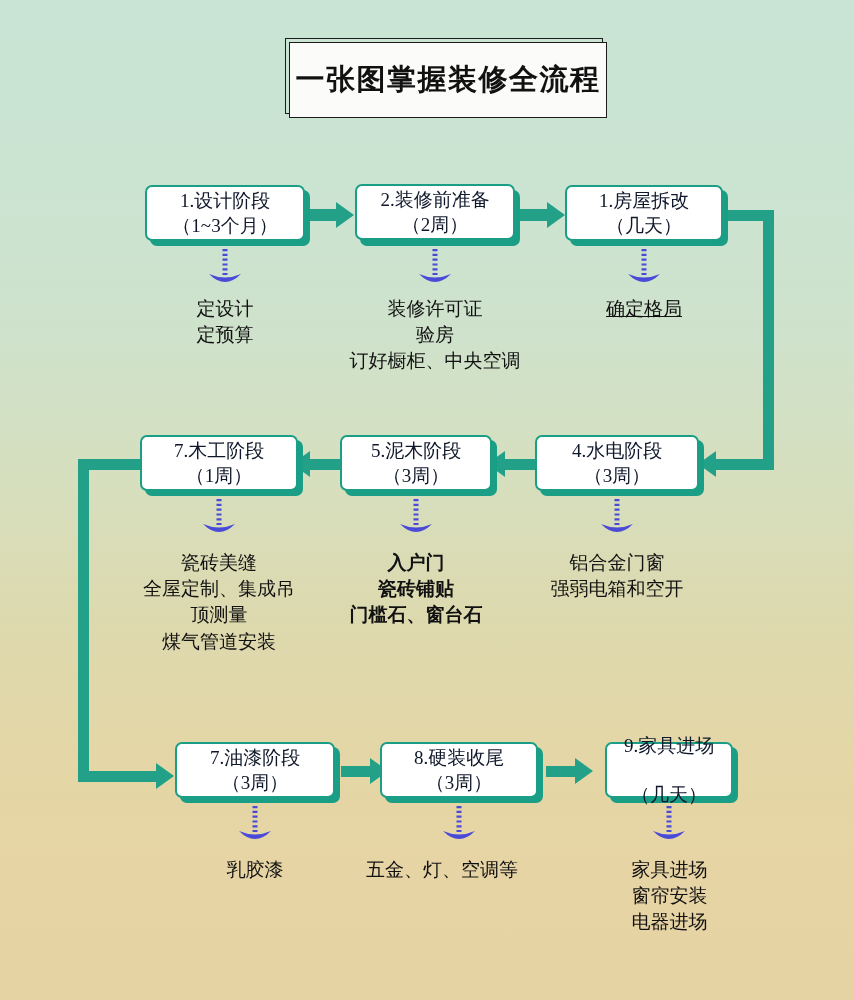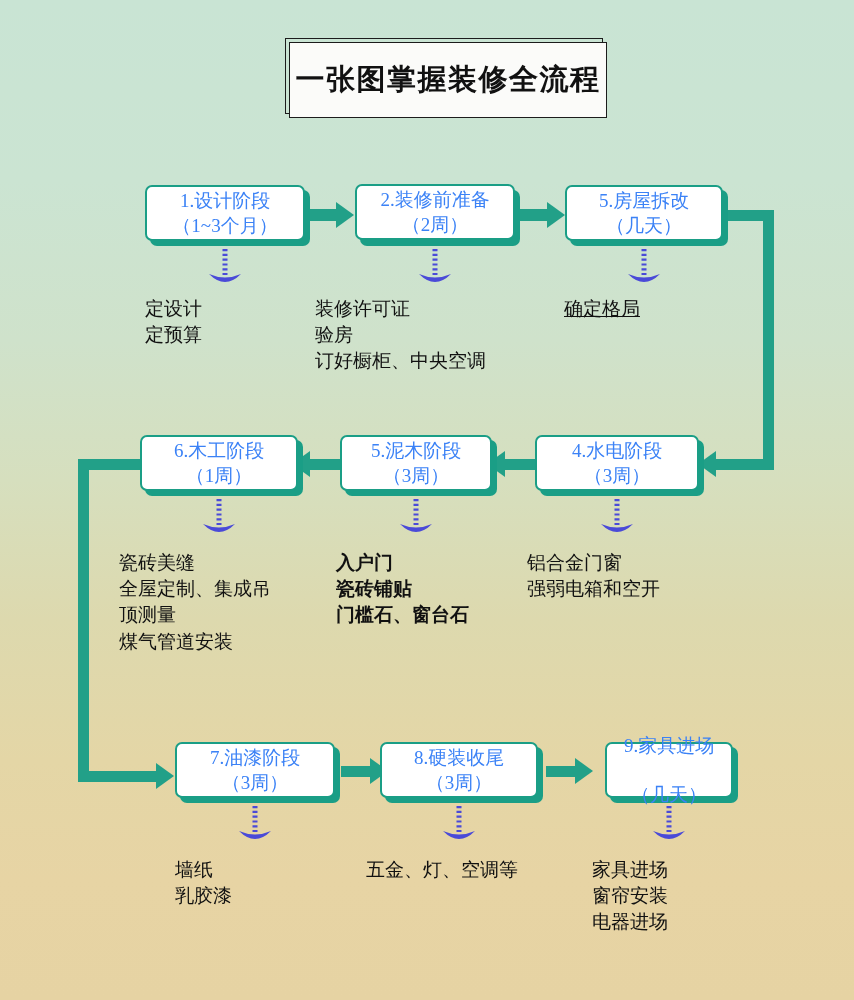--- a/index.html
+++ b/index.html
@@ -78,39 +78,40 @@
     position: absolute;
     box-sizing: border-box;
     background: #ffffff;
     border: 2.5px solid #1a9e86;
     border-radius: 7px;
     display: flex;
     flex-direction: column;
     align-items: center;
     justify-content: center;
     z-index: 6;
-    color: #3b82f6;
+    color: #0f172a;
     font-size: 19px;
     line-height: 1.32;
     text-align: center;
   }
   .node .ln { display: block; white-space: nowrap; }
   .node-shadow {
     position: absolute;
     background: #1a9e86;
     border-radius: 7px;
     z-index: 5;
   }
 
   
   .annot {
     position: absolute;
     font-size: 19px;
     line-height: 1.38;
     color: #111111;
+    text-align: center;
     z-index: 6;
     white-space: nowrap;
   }
   .annot .ln { display: block; }
   .annot.left { text-align: left; white-space: nowrap; }
 
   
   .tl {            
     position: absolute;
     background: #22a088;
@@ -182,33 +183,33 @@
 
   <div class="node" style="left:145px; top:185px; width:160px; height:56px;">
     <span class="ln">1.设计阶段</span>
     <span class="ln">（1~3个月）</span>
   </div>
   <div class="node" style="left:355px; top:184px; width:160px; height:56px;">
     <span class="ln">2.装修前准备</span>
     <span class="ln">（2周）</span>
   </div>
   <div class="node" style="left:565px; top:185px; width:158px; height:56px;">
-    <span class="ln">5.房屋拆改</span>
+    <span class="ln">1.房屋拆改</span>
     <span class="ln">（几天）</span>
   </div>
   <div class="node" style="left:535px; top:435px; width:164px; height:56px;">
     <span class="ln">4.水电阶段</span>
     <span class="ln">（3周）</span>
   </div>
   <div class="node" style="left:340px; top:435px; width:152px; height:56px;">
     <span class="ln">5.泥木阶段</span>
     <span class="ln">（3周）</span>
   </div>
   <div class="node" style="left:140px; top:435px; width:158px; height:56px;">
-    <span class="ln">6.木工阶段</span>
+    <span class="ln">7.木工阶段</span>
     <span class="ln">（1周）</span>
   </div>
   <div class="node" style="left:175px; top:742px; width:160px; height:56px;">
     <span class="ln">7.油漆阶段</span>
     <span class="ln">（3周）</span>
   </div>
   <div class="node" style="left:380px; top:742px; width:158px; height:56px;">
     <span class="ln">8.硬装收尾</span>
     <span class="ln">（3周）</span>
   </div>
@@ -289,21 +290,20 @@
   </div>
 
   <div class="annot" style="left:119px; top:550px; width:200px;">
     <span class="ln">瓷砖美缝</span>
     <span class="ln">全屋定制、集成吊</span>
     <span class="ln">顶测量</span>
     <span class="ln">煤气管道安装</span>
   </div>
 
   <div class="annot" style="left:175px; top:857px; width:160px;">
-    <span class="ln">墙纸</span>
     <span class="ln">乳胶漆</span>
   </div>
 
   <div class="annot left" style="left:366px; top:857px; width:200px;">
     <span class="ln">五金、灯、空调等</span>
   </div>
 
   <div class="annot" style="left:592px; top:857px; width:155px;">
     <span class="ln">家具进场</span>
     <span class="ln">窗帘安装</span>

